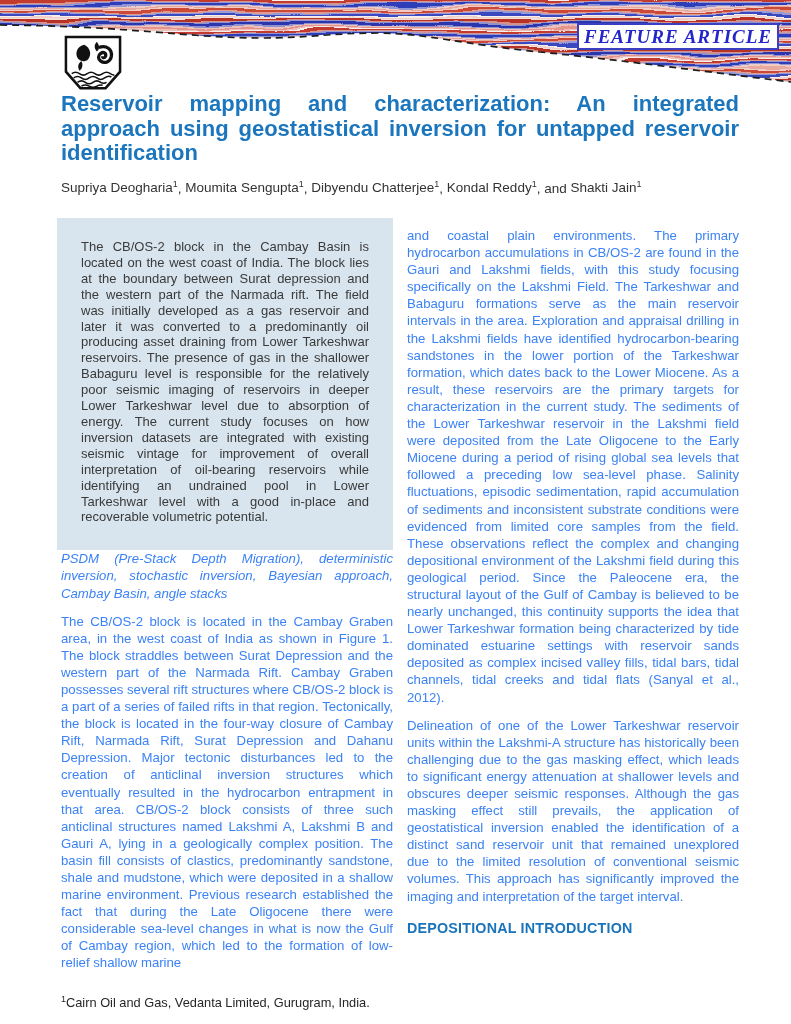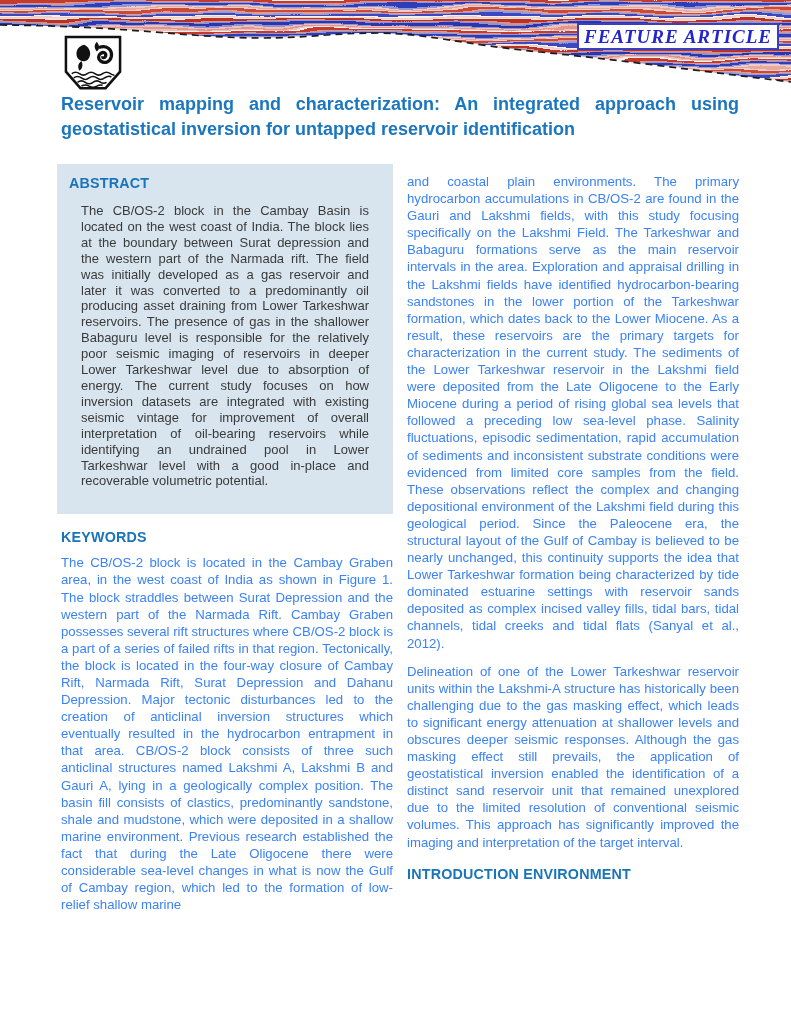--- a/index.html
+++ b/index.html
@@ -16,21 +16,21 @@
     display:flex;align-items:center;justify-content:center;
   }
   .badge span{
     font-family:"Liberation Serif",serif;font-style:italic;font-weight:bold;
     font-size:19px;color:#2526c9;letter-spacing:1px;white-space:nowrap;
   }
   .logo{position:absolute;left:62px;top:34px;}
   
   main{position:absolute;top:90px;left:57px;width:682px;}
   h1{
-    font-size:18px;line-height:24.5px;color:#1b76bd;font-weight:700;
+    font-size:22px;line-height:24.5px;color:#1b76bd;font-weight:700;
     text-align:justify;margin:2px 0 0 4px;
   }
   .authors{margin:13px 0 0 4px;font-size:13.5px;color:#333333;}
   .authors sup{font-size:9px;}
   .cols{display:flex;gap:10px;margin-top:23px;}
   .col{width:336px;box-sizing:border-box;}
   h2{
     font-size:14.3px;color:#1a74ba;font-weight:700;letter-spacing:0.2px;
     margin:15px 0 9px 4px;
   }
@@ -95,35 +95,39 @@
     </svg>
 
     <div class="badge">
       <span>FEATURE ARTICLE</span>
     </div>
   </div>
 
   <main>
     <h1>Reservoir mapping and characterization: An integrated approach using geostatistical inversion for untapped reservoir identification</h1>
 
+    <div class="authors" id="author-line"><span>Supriya Deogharia<sup>1</sup></span>, <span>Moumita Sengupta<sup>1</sup></span>, <span>Dibyendu Chatterjee<sup>1</sup></span>, <span>Kondal Reddy<sup>1</sup></span>, and <span>Shakti Jain<sup>1</sup></span></div>
 
     <div class="cols">
 
       <div class="col col-left">
         <section class="abstract-box">
-          <h2>ABSTRACT</h2>
           <p>The CB/OS-2 block in the Cambay Basin is located on the west coast of India. The block lies at the boundary between Surat depression and the western part of the Narmada rift. The field was initially developed as a gas reservoir and later it was converted to a predominantly oil producing asset draining from Lower Tarkeshwar reservoirs. The presence of gas in the shallower Babaguru level is responsible for the relatively poor seismic imaging of reservoirs in deeper Lower Tarkeshwar level due to absorption of energy. The current study focuses on how inversion datasets are integrated with existing seismic vintage for improvement of overall interpretation of oil-bearing reservoirs while identifying an undrained pool in Lower Tarkeshwar level with a good in-place and recoverable volumetric potential.</p>
         </section>
 
-        <h2>KEYWORDS</h2>
+        <p class="kw">PSDM (Pre-Stack Depth Migration), deterministic inversion, stochastic inversion, Bayesian approach, Cambay Basin, angle stacks</p>
 
         <p>The CB/OS-2 block is located in the Cambay Graben area, in the west coast of India as shown in Figure 1. The block straddles between Surat Depression and the western part of the Narmada Rift. Cambay Graben possesses several rift structures where CB/OS-2 block is a part of a series of failed rifts in that region. Tectonically, the block is located in the four-way closure of Cambay Rift, Narmada Rift, Surat Depression and Dahanu Depression. Major tectonic disturbances led to the creation of anticlinal inversion structures which eventually resulted in the hydrocarbon entrapment in that area. CB/OS-2 block consists of three such anticlinal structures named Lakshmi A, Lakshmi B and Gauri A, lying in a geologically complex position. The basin fill consists of clastics, predominantly sandstone, shale and mudstone, which were deposited in a shallow marine environment. Previous research established the fact that during the Late Oligocene there were considerable sea-level changes in what is now the Gulf of Cambay region, which led to the formation of low-relief shallow marine</p>
       </div>
 
       <div class="col col-right">
         <p class="first">and coastal plain environments. The primary hydrocarbon accumulations in CB/OS-2 are found in the Gauri and Lakshmi fields, with this study focusing specifically on the Lakshmi Field. The Tarkeshwar and Babaguru formations serve as the main reservoir intervals in the area. Exploration and appraisal drilling in the Lakshmi fields have identified hydrocarbon-bearing sandstones in the lower portion of the Tarkeshwar formation, which dates back to the Lower Miocene. As a result, these reservoirs are the primary targets for characterization in the current study. The sediments of the Lower Tarkeshwar reservoir in the Lakshmi field were deposited from the Late Oligocene to the Early Miocene during a period of rising global sea levels that followed a preceding low sea-level phase. Salinity fluctuations, episodic sedimentation, rapid accumulation of sediments and inconsistent substrate conditions were evidenced from limited core samples from the field. These observations reflect the complex and changing depositional environment of the Lakshmi field during this geological period. Since the Paleocene era, the structural layout of the Gulf of Cambay is believed to be nearly unchanged, this continuity supports the idea that Lower Tarkeshwar formation being characterized by tide dominated estuarine settings with reservoir sands deposited as complex incised valley fills, tidal bars, tidal channels, tidal creeks and tidal flats (Sanyal et al., 2012).</p>
         <p>Delineation of one of the Lower Tarkeshwar reservoir units within the Lakshmi-A structure has historically been challenging due to the gas masking effect, which leads to significant energy attenuation at shallower levels and obscures deeper seismic responses. Although the gas masking effect still prevails, the application of geostatistical inversion enabled the identification of a distinct sand reservoir unit that remained unexplored due to the limited resolution of conventional seismic volumes. This approach has significantly improved the imaging and interpretation of the target interval.</p>
-        <h2>INTRODUCTION ENVIRONMENT</h2>
+        <h2>DEPOSITIONAL INTRODUCTION</h2>
       </div>
     </div>
 
+    <footer>
+      <p class="fn"><sup>1</sup><span>Cairn Oil and Gas, Vedanta Limited, Gurugram, India.</span></p>
+
+    </footer>
   </main>
 </div>
 
 </body></html>

